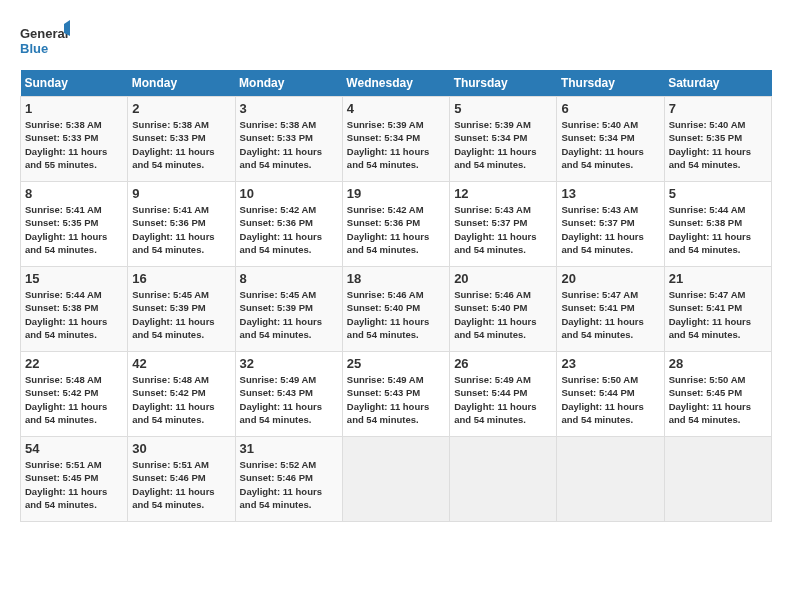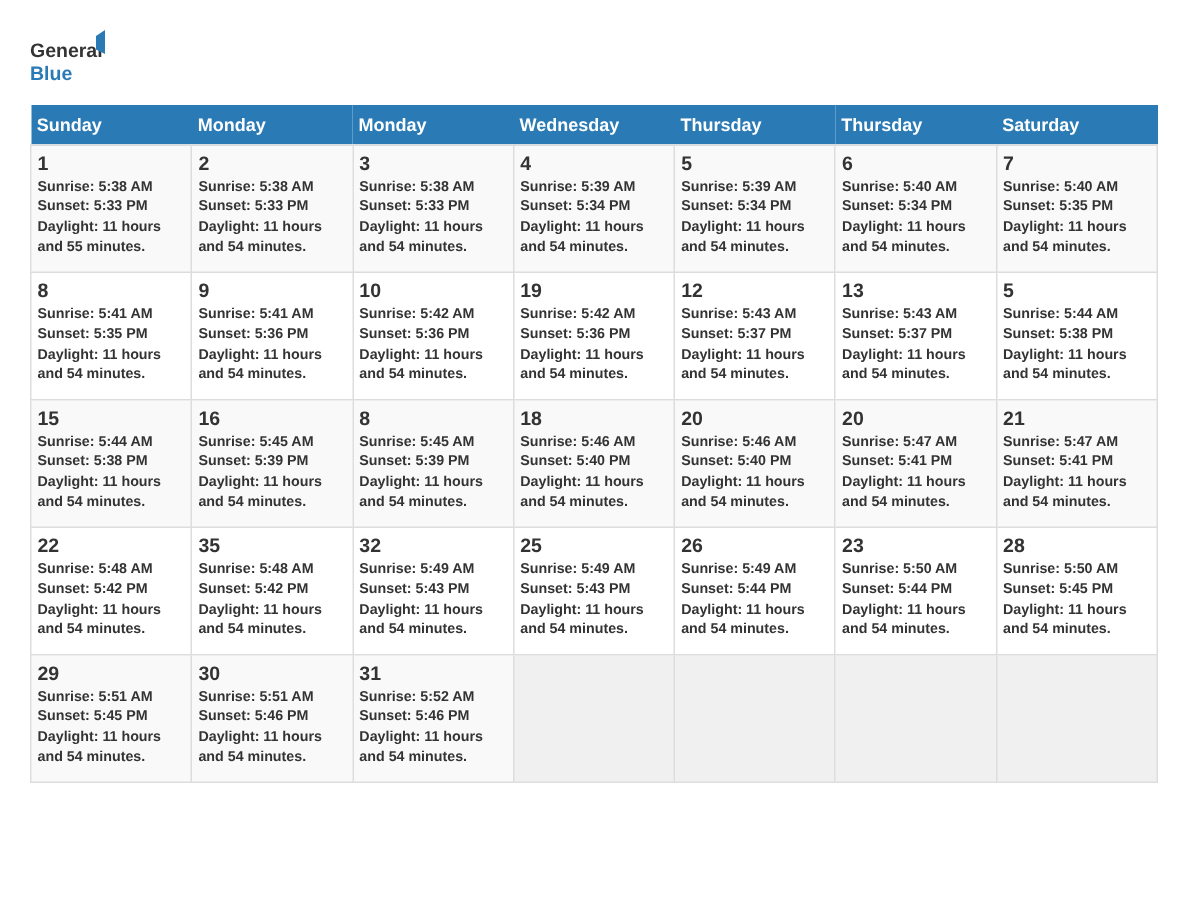--- a/index.html
+++ b/index.html
@@ -196,21 +196,21 @@
           <span class="day-num">21</span>
           <div class="day-info">Sunrise: 5:47 AM<br>Sunset: 5:41 PM<br>Daylight: 11 hours and 54 minutes.</div>
         </td>
       </tr>
       <tr>
         <td>
           <span class="day-num">22</span>
           <div class="day-info">Sunrise: 5:48 AM<br>Sunset: 5:42 PM<br>Daylight: 11 hours and 54 minutes.</div>
         </td>
         <td>
-          <span class="day-num">35</span>
+          <span class="day-num">42</span>
           <div class="day-info">Sunrise: 5:48 AM<br>Sunset: 5:42 PM<br>Daylight: 11 hours and 54 minutes.</div>
         </td>
         <td>
           <span class="day-num">32</span>
           <div class="day-info">Sunrise: 5:49 AM<br>Sunset: 5:43 PM<br>Daylight: 11 hours and 54 minutes.</div>
         </td>
         <td>
           <span class="day-num">25</span>
           <div class="day-info">Sunrise: 5:49 AM<br>Sunset: 5:43 PM<br>Daylight: 11 hours and 54 minutes.</div>
         </td>
@@ -222,21 +222,21 @@
           <span class="day-num">23</span>
           <div class="day-info">Sunrise: 5:50 AM<br>Sunset: 5:44 PM<br>Daylight: 11 hours and 54 minutes.</div>
         </td>
         <td>
           <span class="day-num">28</span>
           <div class="day-info">Sunrise: 5:50 AM<br>Sunset: 5:45 PM<br>Daylight: 11 hours and 54 minutes.</div>
         </td>
       </tr>
       <tr>
         <td>
-          <span class="day-num">29</span>
+          <span class="day-num">54</span>
           <div class="day-info">Sunrise: 5:51 AM<br>Sunset: 5:45 PM<br>Daylight: 11 hours and 54 minutes.</div>
         </td>
         <td>
           <span class="day-num">30</span>
           <div class="day-info">Sunrise: 5:51 AM<br>Sunset: 5:46 PM<br>Daylight: 11 hours and 54 minutes.</div>
         </td>
         <td>
           <span class="day-num">31</span>
           <div class="day-info">Sunrise: 5:52 AM<br>Sunset: 5:46 PM<br>Daylight: 11 hours and 54 minutes.</div>
         </td>

